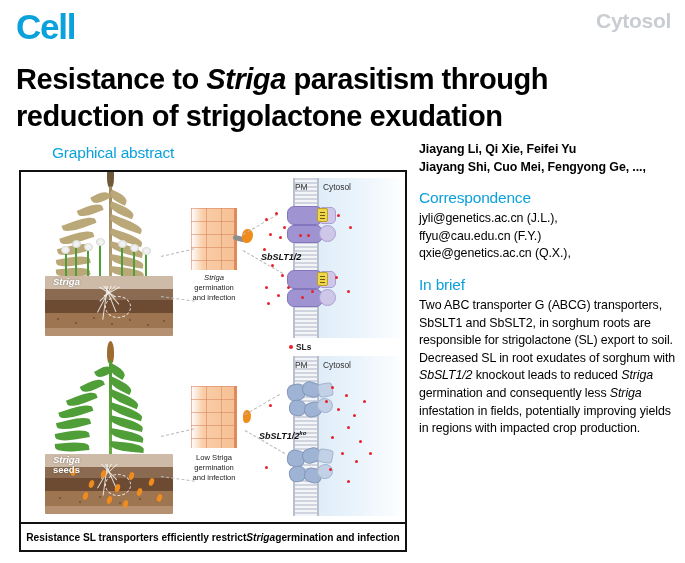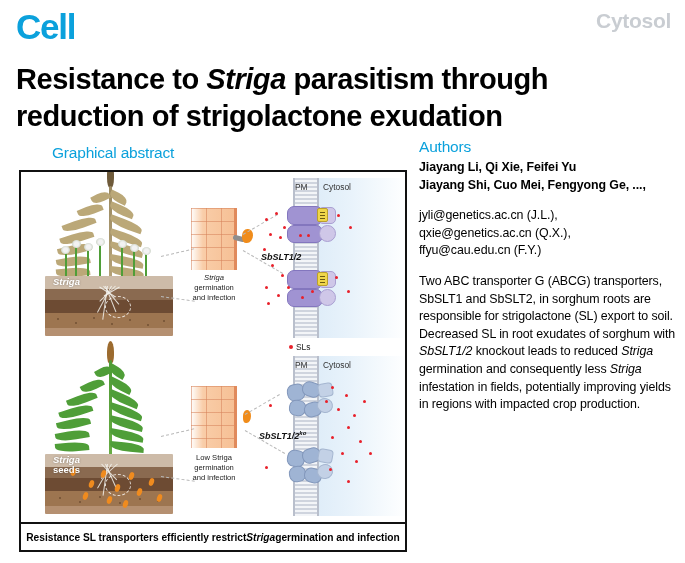--- a/index.html
+++ b/index.html
@@ -335,20 +335,21 @@
   }
   .gene-label sup { font-size: 6px; font-style: italic; }
 
   
   #sl-legend {
     position: absolute;
     left: 268px;
     top: 170px;
     font-size: 8.4px;
     color: #222;
+    font-weight: bold;
   }
   #sl-legend .dot {
     display: inline-block;
     width: 4px; height: 4px;
     background: #e8202a;
     border-radius: 50%;
     margin-right: 3px;
     vertical-align: 1px;
   }
 
@@ -641,31 +642,32 @@
   <div id="ga-caption">
     <span>Resistance SL transporters efficiently restrict </span>
       <i>Striga</i>
       <span> germination and infection</span>
   </div>
 </div>
 
 <div id="right-col">
 
   <div class="block">
-    <div class="sec-head">Authors</div>
     <div class="body" id="authors-list">
       <div>Jiayang Li, Qi Xie, Feifei Yu</div>
       <div>Jiayang Shi, Cuo Mei, Fengyong Ge, ...,</div>
     </div>
   </div>
 
   <div class="block">
+    <div class="sec-head">Correspondence</div>
     <div class="body" id="corr-list">
       <div>jyli@genetics.ac.cn (J.L.),</div>
+      <div>ffyu@cau.edu.cn (F.Y.)</div>
       <div>qxie@genetics.ac.cn (Q.X.),</div>
-      <div>ffyu@cau.edu.cn (F.Y.)</div>
     </div>
   </div>
 
   <div class="block">
+    <div class="sec-head">In brief</div>
     <div class="body" id="inbrief-text"><span>Two ABC transporter G (ABCG) transporters, SbSLT1 and SbSLT2, in sorghum roots are responsible for strigolactone (SL) export to soil. Decreased SL in root exudates of sorghum with </span><i>SbSLT1/2</i><span> knockout leads to reduced </span><i>Striga</i><span> germination and consequently less </span><i>Striga</i><span> infestation in fields, potentially improving yields in regions with impacted crop production.</span></div>
   </div>
 </div>
 
 </body></html>

